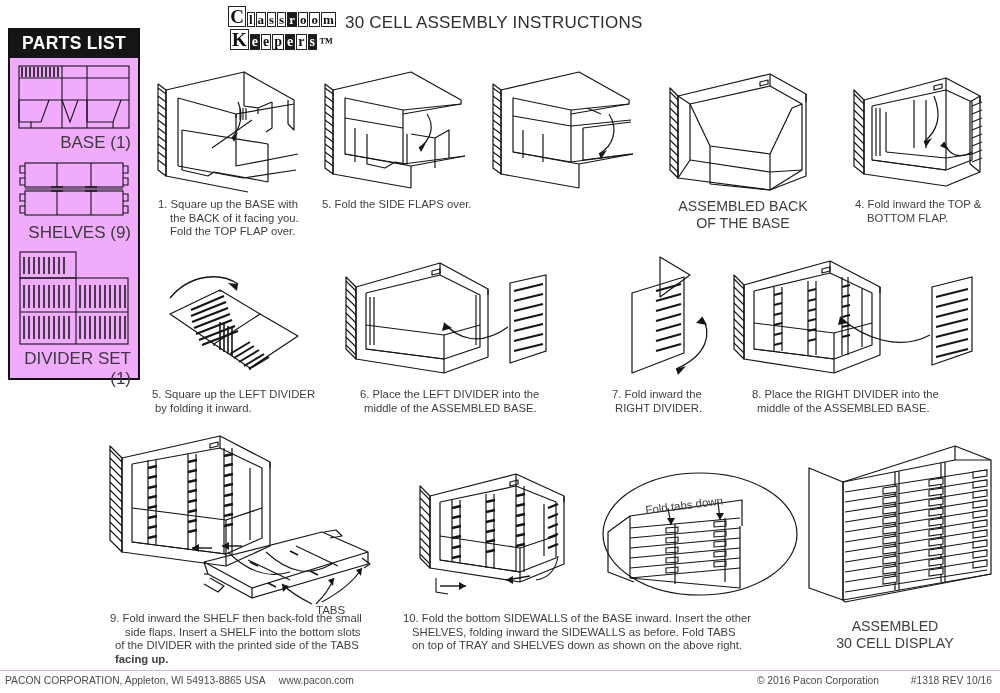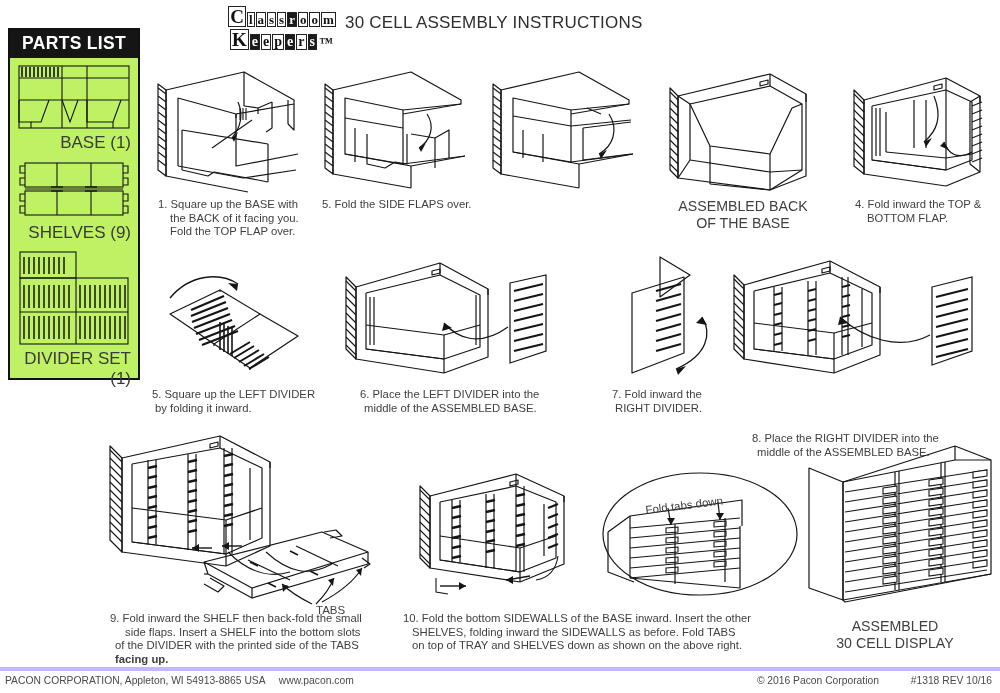--- a/index.html
+++ b/index.html
@@ -29,40 +29,40 @@
 
   .maintitle{
     position:absolute;left:345px;top:13px;
     font-size:17px;letter-spacing:.2px;color:#2e2e2e;
     white-space:nowrap;
   }
 
   
   .partslist{
     position:absolute;left:8px;top:28px;width:132px;height:352px;
-    border:2.5px solid #111;background:#bef264;box-sizing:border-box;
+    border:2.5px solid #111;background:#f0abfc;box-sizing:border-box;
   }
   .pl-head{
     background:#151515;color:#fff;text-align:center;
     font-size:17.5px;font-weight:bold;letter-spacing:.3px;
     padding:3px 0 4px 0;
   }
   .pl-body{padding:6px 7px 0 7px;}
   .pl-cap{text-align:right;font-size:17px;color:#3a3a3a;margin:3px 0 7px 0;}
   .pl-fig{width:114px;margin:0 auto;display:block;}
 
   
   .cap{position:absolute;font-size:11.3px;line-height:13.6px;color:#3f3f3f;}
   .cap.big{font-size:14.2px;line-height:17px;text-align:center;}
   .cap .hang{display:block;padding-left:12px;text-indent:-12px;}
 
   
   .footer{
     position:absolute;left:0;bottom:0;width:1000px;height:22px;
-    border-top:4px solid #c4b5fd;
+    border-top:1px solid #c4b5fd;
   }
   .foot-l{position:absolute;left:5px;top:4px;font-size:10.3px;color:#4a4a4a;white-space:nowrap;}
   .foot-r{position:absolute;right:8px;top:4px;font-size:10.3px;color:#4a4a4a;white-space:nowrap;}
   .foot-r .sp{display:inline-block;width:26px;}
 
   svg{display:block;overflow:visible;}
   .fig{position:absolute;}
 </style>
 </head>
 <body>
@@ -582,21 +582,21 @@
       <line x1="206" y1="52" x2="238" y2="44"></line>
       <line x1="206" y1="62" x2="238" y2="54"></line>
       <line x1="206" y1="72" x2="238" y2="64"></line>
       <line x1="206" y1="82" x2="238" y2="74"></line>
       <line x1="206" y1="92" x2="238" y2="84"></line>
       <line x1="206" y1="102" x2="238" y2="94"></line>
     </g>
     <path d="M200 80 C 170 96 134 84 110 62" fill="none" stroke="#151515" stroke-width="1.2"></path>
     <path d="M110 62 L118 68 L108 70 Z" fill="#151515"></path>
   </svg>
-  <div class="cap" style="left:752px;top:388px;width:215px;margin-top:44px;">
+  <div class="cap" style="left:752px;top:388px;width:215px;">
     <span class="hang">8. Place the  RIGHT DIVIDER into the</span>
     <span class="hang" style="padding-left:17px;">middle of the ASSEMBLED BASE.</span>
   </div>
 
   <svg class="fig" style="left:100px;top:432px;" width="300" height="172" viewBox="0 0 300 172">
     <g fill="none" stroke="#151515" stroke-width="1.2" stroke-linejoin="round">
       <path d="M10 14 L10 108 L22 120 L22 26 Z"></path>
       <path d="M22 26 L120 4 L170 30 L170 36"></path>
       <path d="M22 26 L22 120 L126 134 L170 114 L170 30"></path>
       <path d="M120 4 L120 16"></path>

